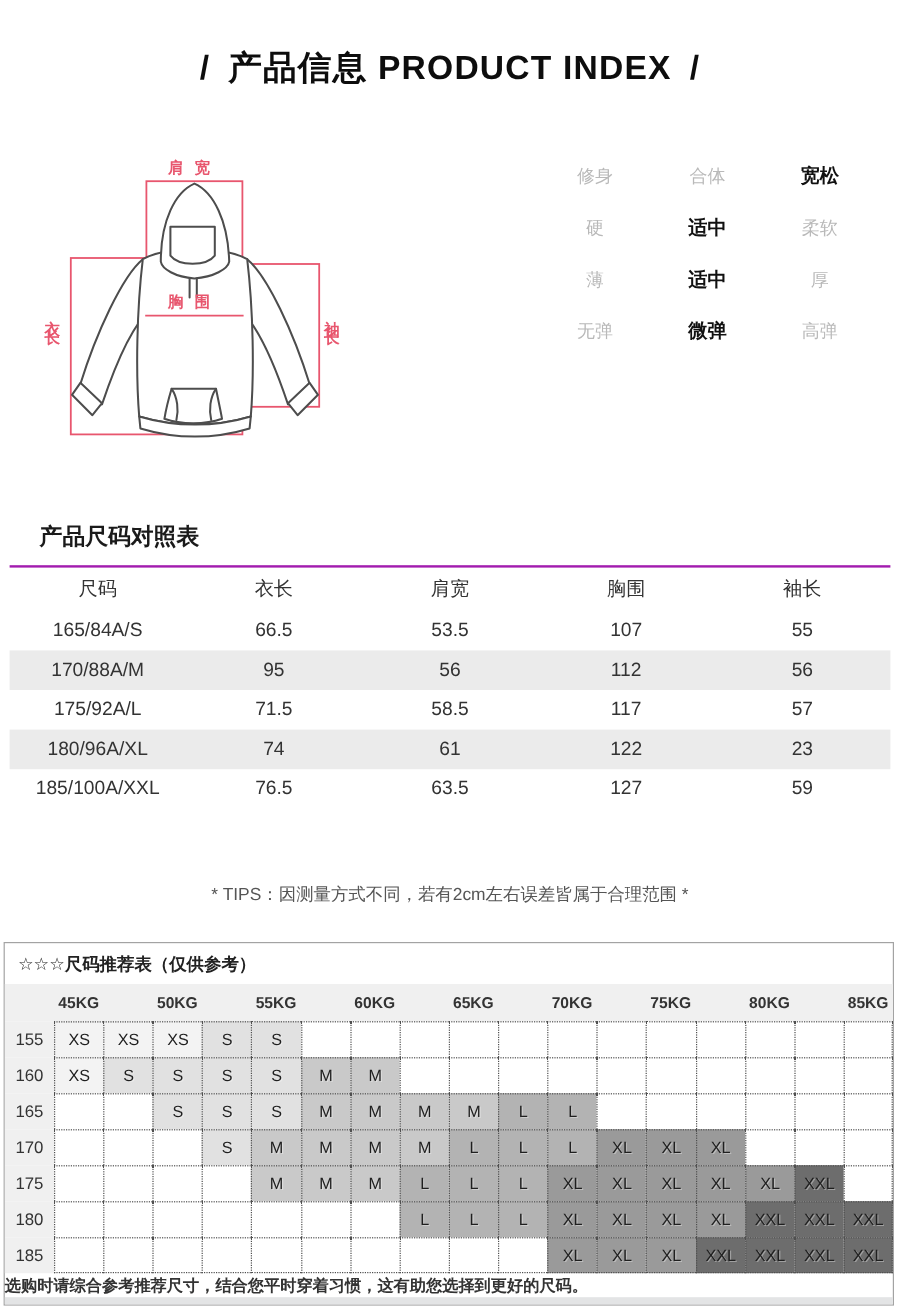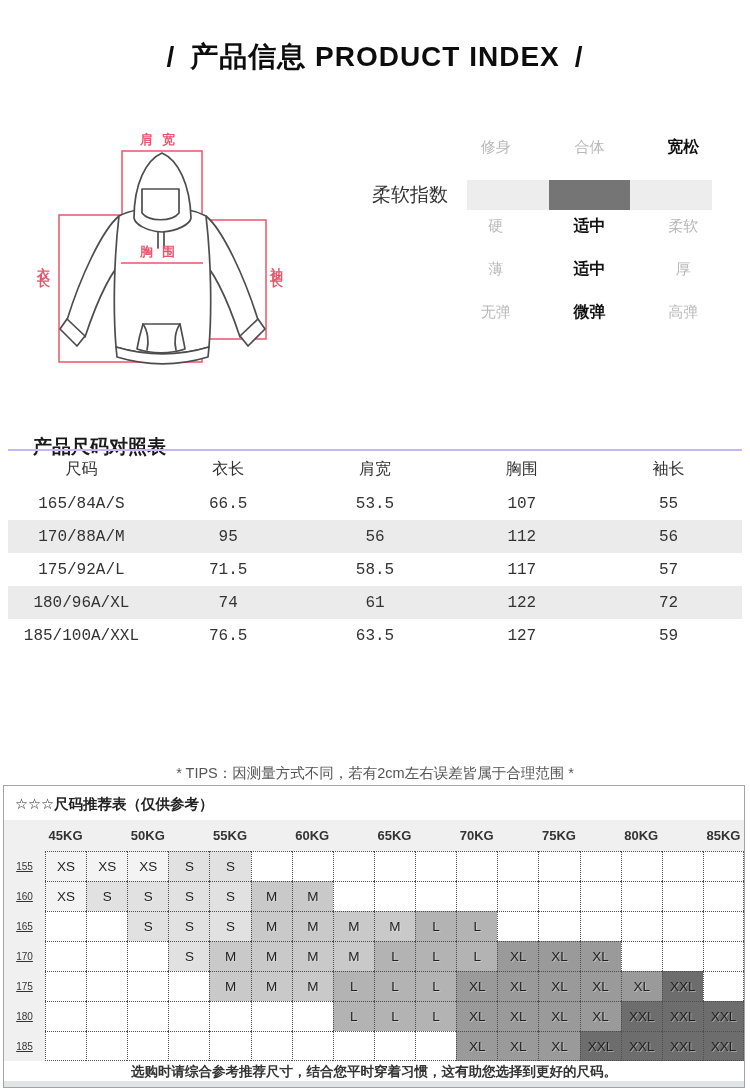--- a/index.html
+++ b/index.html
@@ -27,43 +27,43 @@
   .idx-row{display:flex;align-items:center;height:30px;}
   .idx-label{width:95px;font-size:19px;color:#333;}
   .idx-bar{flex:1;height:30px;display:flex;}
   .idx-seg{flex:1;}
   .idx-opts{display:flex;margin-left:95px;margin-top:6px;height:21px;align-items:center;gap:36px;}
   .idx-opt{flex:1;text-align:center;font-size:15px;color:#b9b9b9;}
   .idx-opt.active{color:#111;font-weight:bold;font-size:16px;}
 
   
   .size-title{position:absolute;left:33px;top:434px;font-size:19px;font-weight:bold;color:#1a1a1a;}
-  .size-table{position:absolute;left:8px;top:449px;width:734px;border-top:2px solid #c4b5fd;font-family:Liberation Mono, monospace;}
+  .size-table{position:absolute;left:8px;top:471px;width:734px;border-top:2px solid #a21caf;}
   .st-row{display:grid;grid-template-columns:repeat(5,1fr);height:33px;align-items:center;
     text-align:center;font-size:16px;color:#333;}
   .st-row.head{height:36px;}
 
   
-  .tips{position:absolute;left:0;top:736px;width:750px;text-align:center;font-size:14.5px;color:#555;margin-top:28px;}
+  .tips{position:absolute;left:0;top:736px;width:750px;text-align:center;font-size:14.5px;color:#555;}
 
   
   .rec-box{position:absolute;left:3px;top:785px;width:742px;height:303px;border:1px solid #a3a3a3;
     box-sizing:border-box;display:flex;flex-direction:column;background:#fff;}
   .rec-title{height:34px;line-height:37px;padding-left:11px;font-size:14.5px;font-weight:bold;color:#222;}
   .rec-head{display:grid;grid-template-columns:41px repeat(17,1fr);height:33px;background:#f0f0f0;align-items:center;}
   .rec-head .wlabel{text-align:center;font-size:13px;font-weight:bold;color:#333;white-space:nowrap;overflow:visible;}
   .rec-row{display:grid;grid-template-columns:41px repeat(17,1fr);height:30px;}
   .rec-row .hcell{background:#f0f0f0;display:flex;align-items:center;justify-content:center;
-    font-size:10px;color:#333;text-decoration:underline;}
+    font-size:14px;color:#333;}
   .rec-row .cell{border-left:1px dotted var(--dot);border-top:1px dotted var(--dot);
     display:flex;align-items:center;justify-content:center;font-size:13.5px;color:#1f1f1f;
     text-shadow:1px 1px 0 rgba(255,255,255,.35);}
   .rec-row .cell:last-child{border-right:1px dotted var(--dot);}
   .rec-row.last .cell{border-bottom:1px dotted var(--dot);}
-  .rec-footer{height:20px;line-height:22px;text-align:center;font-size:13.5px;font-weight:bold;color:#333;}
+  .rec-footer{height:20px;line-height:22px;text-align:left;font-size:13.5px;font-weight:bold;color:#333;}
   .rec-strip{height:6px;background:#e3e4e5;margin-top:auto;}
 </style>
 </head>
 <body>
 
 <div class="title-wrap">
   <span class="title-slash">/</span><span>产品信息 PRODUCT INDEX</span><span class="title-slash">/</span>
 </div>
 
 <div class="diagram">
@@ -100,28 +100,20 @@
 
 <div class="indices">
     <div class="idx-group">
       <div class="idx-opts">
         <div class="idx-opt">修身</div>
         <div class="idx-opt">合体</div>
         <div class="idx-opt active">宽松</div>
       </div>
     </div>
     <div class="idx-group">
-      <div class="idx-row">
-        <div class="idx-label">柔软指数</div>
-        <div class="idx-bar">
-          <div class="idx-seg" style="background: rgb(237, 237, 237);"></div>
-          <div class="idx-seg" style="background: rgb(117, 117, 117);"></div>
-          <div class="idx-seg" style="background: rgb(237, 237, 237);"></div>
-        </div>
-      </div>
       <div class="idx-opts">
         <div class="idx-opt">硬</div>
         <div class="idx-opt active">适中</div>
         <div class="idx-opt">柔软</div>
       </div>
     </div>
     <div class="idx-group">
       <div class="idx-opts">
         <div class="idx-opt">薄</div>
         <div class="idx-opt active">适中</div>
@@ -166,21 +158,21 @@
         <div>71.5</div>
         <div>58.5</div>
         <div>117</div>
         <div>57</div>
       </div>
       <div class="st-row" style="background: rgb(235, 235, 235);">
         <div>180/96A/XL</div>
         <div>74</div>
         <div>61</div>
         <div>122</div>
-        <div>72</div>
+        <div>23</div>
       </div>
       <div class="st-row">
         <div>185/100A/XXL</div>
         <div>76.5</div>
         <div>63.5</div>
         <div>127</div>
         <div>59</div>
       </div>
     </div>
 </div>

